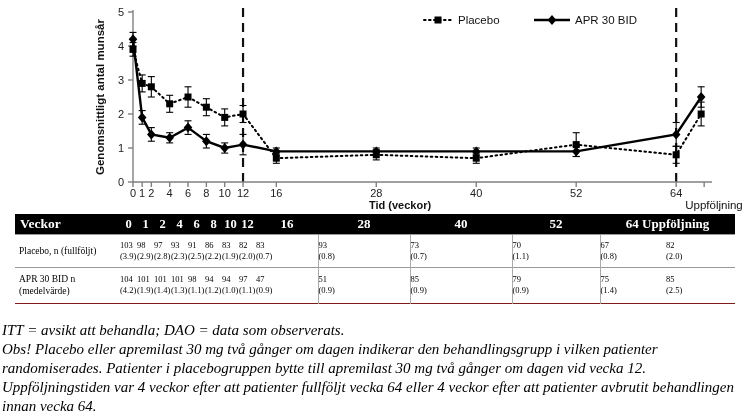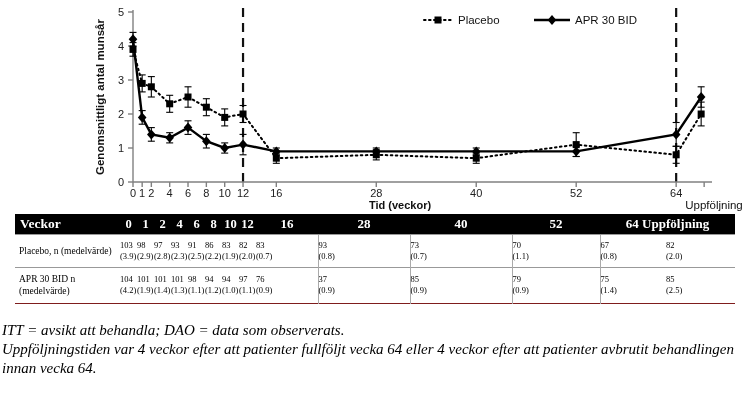--- a/index.html
+++ b/index.html
@@ -246,21 +246,21 @@
           <th class="narrow">12</th>
           <th class="wide">16</th>
           <th class="wide">28</th>
           <th class="wide">40</th>
           <th class="wide">52</th>
           <th class="wide" colspan="2">64 Uppföljning</th>
         </tr>
       </thead>
       <tbody>
         <tr>
-          <td class="lbl">Placebo, n (medelvärde)</td>
+          <td class="lbl">Placebo, n (fullföljt)</td>
           <td>
             <div>103</div>
             <div>(3.9)</div>
           </td>
           <td>
             <div>98</div>
             <div>(2.9)</div>
           </td>
           <td>
             <div>97</div>
@@ -339,25 +339,25 @@
           </td>
           <td>
             <div>94</div>
             <div>(1.0)</div>
           </td>
           <td>
             <div>97</div>
             <div>(1.1)</div>
           </td>
           <td>
-            <div>76</div>
+            <div>47</div>
             <div>(0.9)</div>
           </td>
           <td class="sep">
-            <div>37</div>
+            <div>51</div>
             <div>(0.9)</div>
           </td>
           <td class="sep">
             <div>85</div>
             <div>(0.9)</div>
           </td>
           <td class="sep">
             <div>79</div>
             <div>(0.9)</div>
           </td>
@@ -368,16 +368,17 @@
           <td>
             <div>85</div>
             <div>(2.5)</div>
           </td>
         </tr>
       </tbody>
     </table>
 
   <div class="notes">
     <p>ITT = avsikt att behandla; DAO = data som observerats.</p>
+    <p>Obs! Placebo eller apremilast 30 mg två gånger om dagen indikerar den behandlingsgrupp i vilken patienter randomiserades. Patienter i placebogruppen bytte till apremilast 30 mg två gånger om dagen vid vecka 12.</p>
     <p>Uppföljningstiden var 4 veckor efter att patienter fullföljt vecka 64 eller 4 veckor efter att patienter avbrutit behandlingen innan vecka 64.</p>
   </div>
 
 </div>
 
 </body></html>

